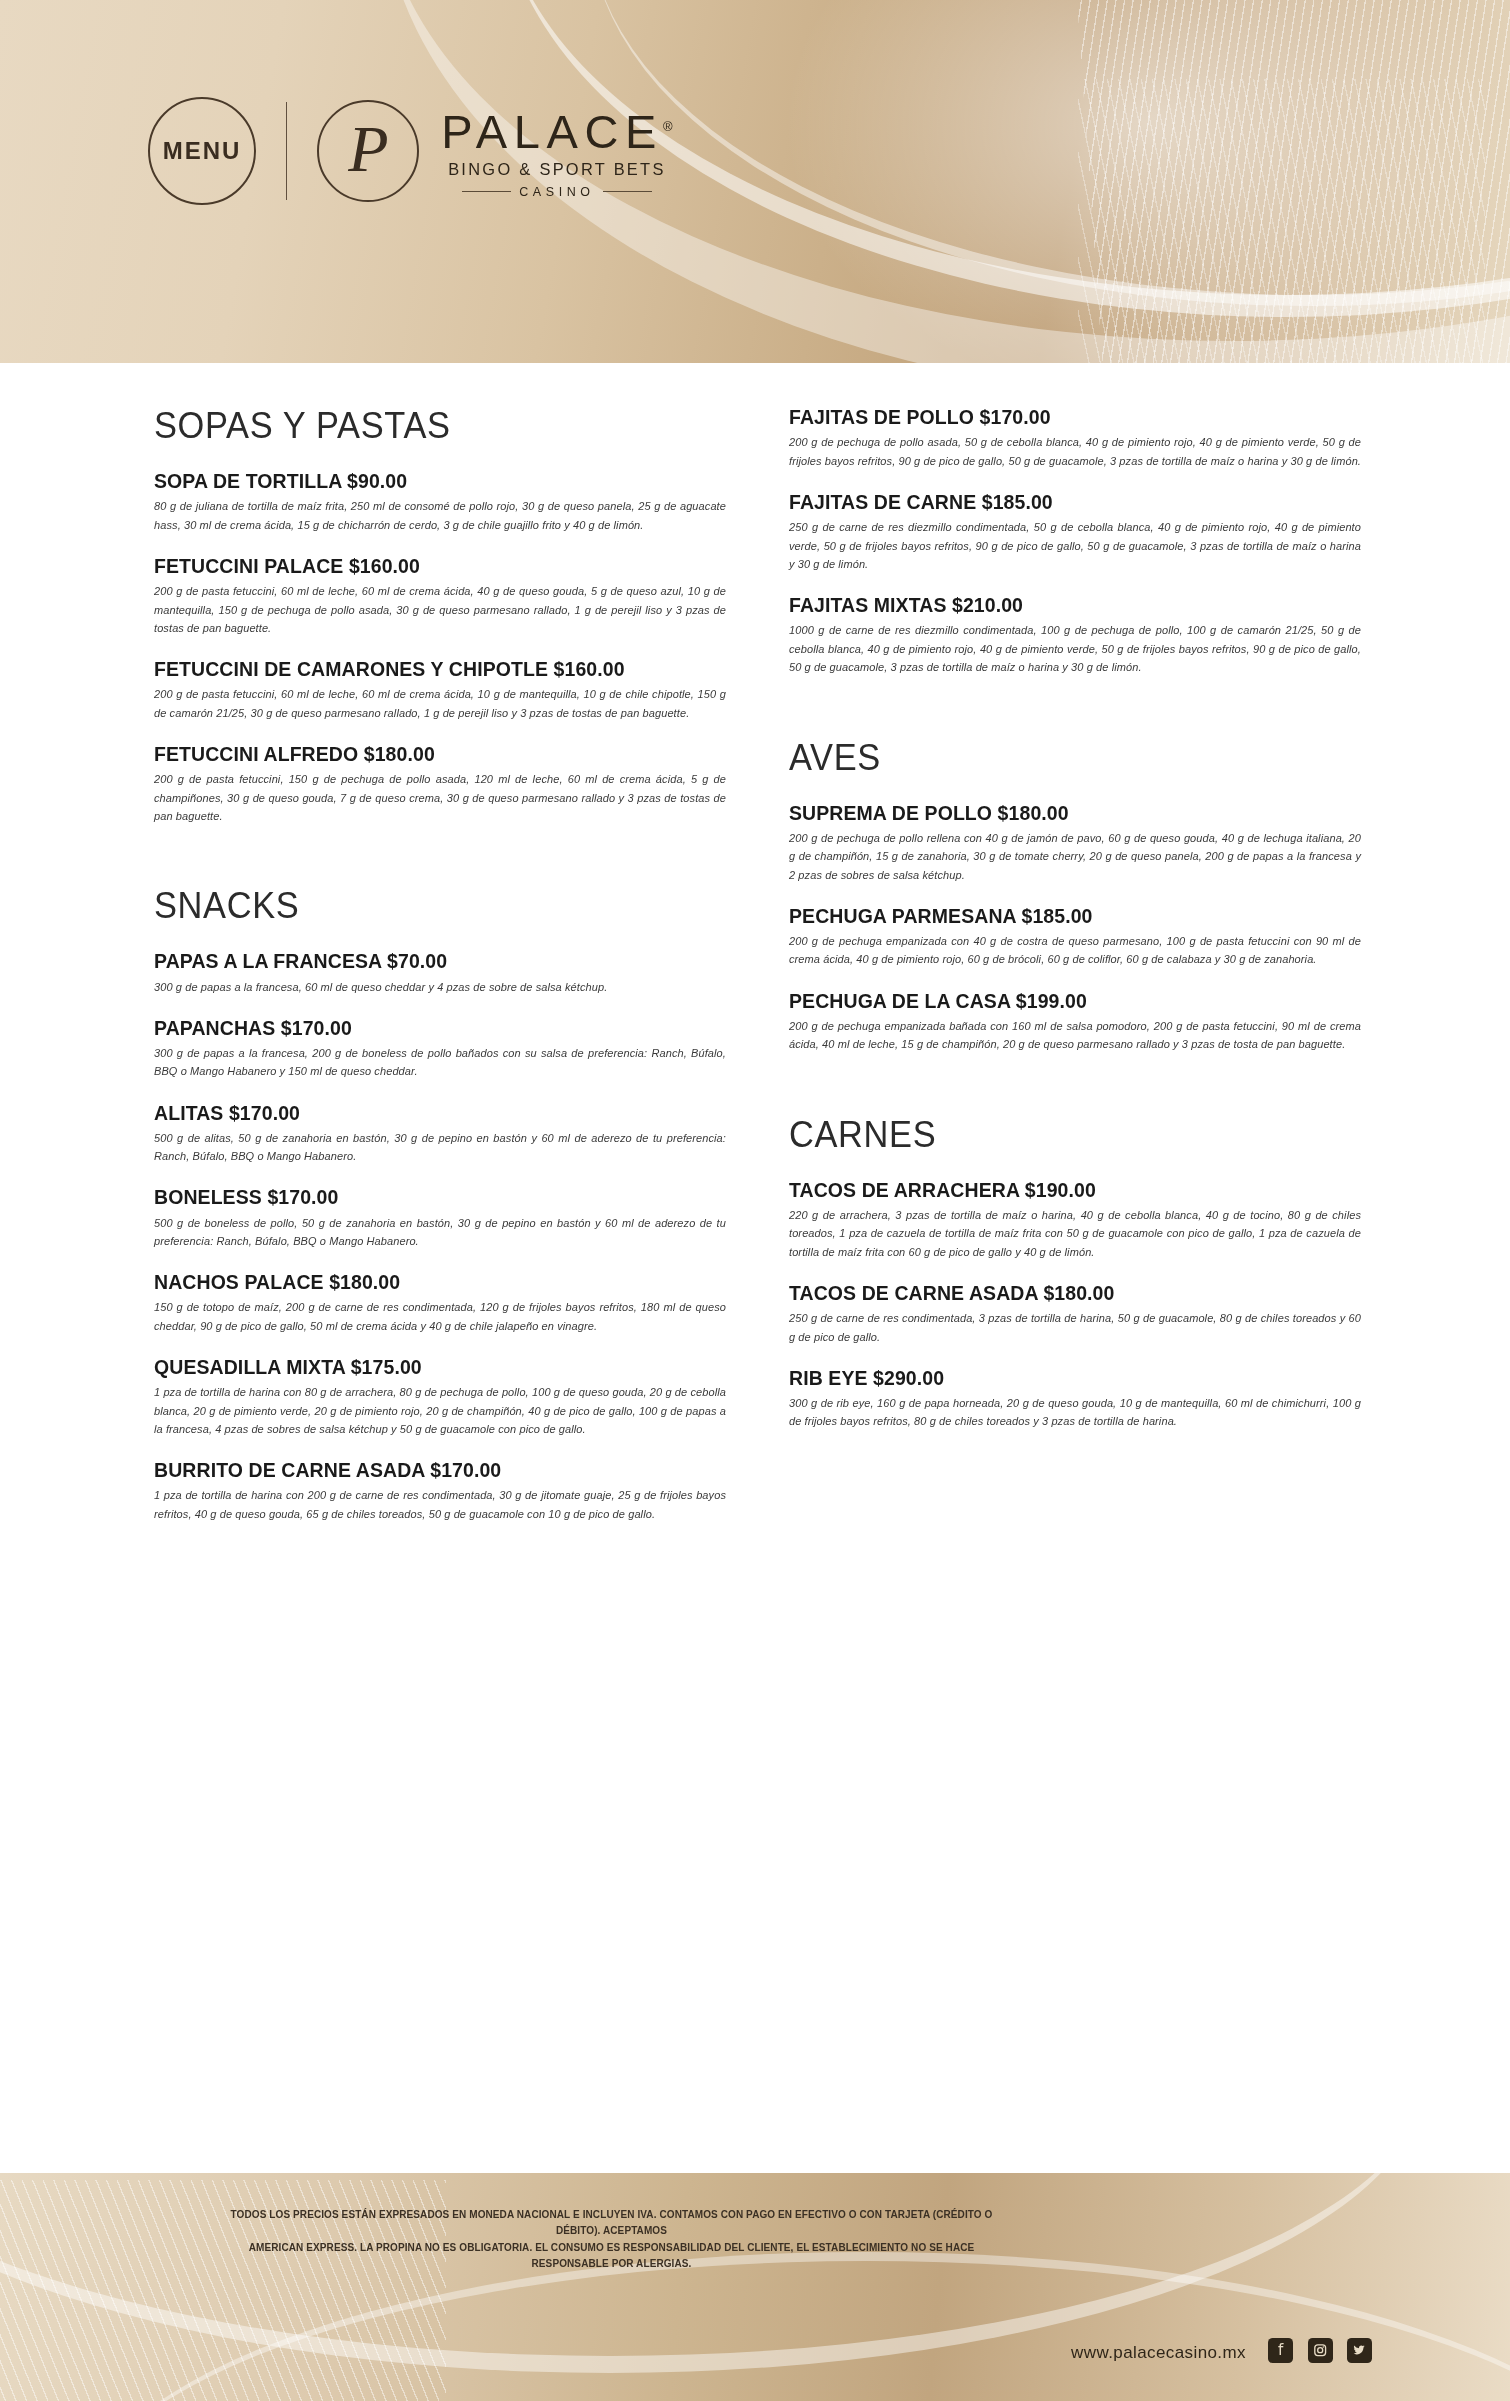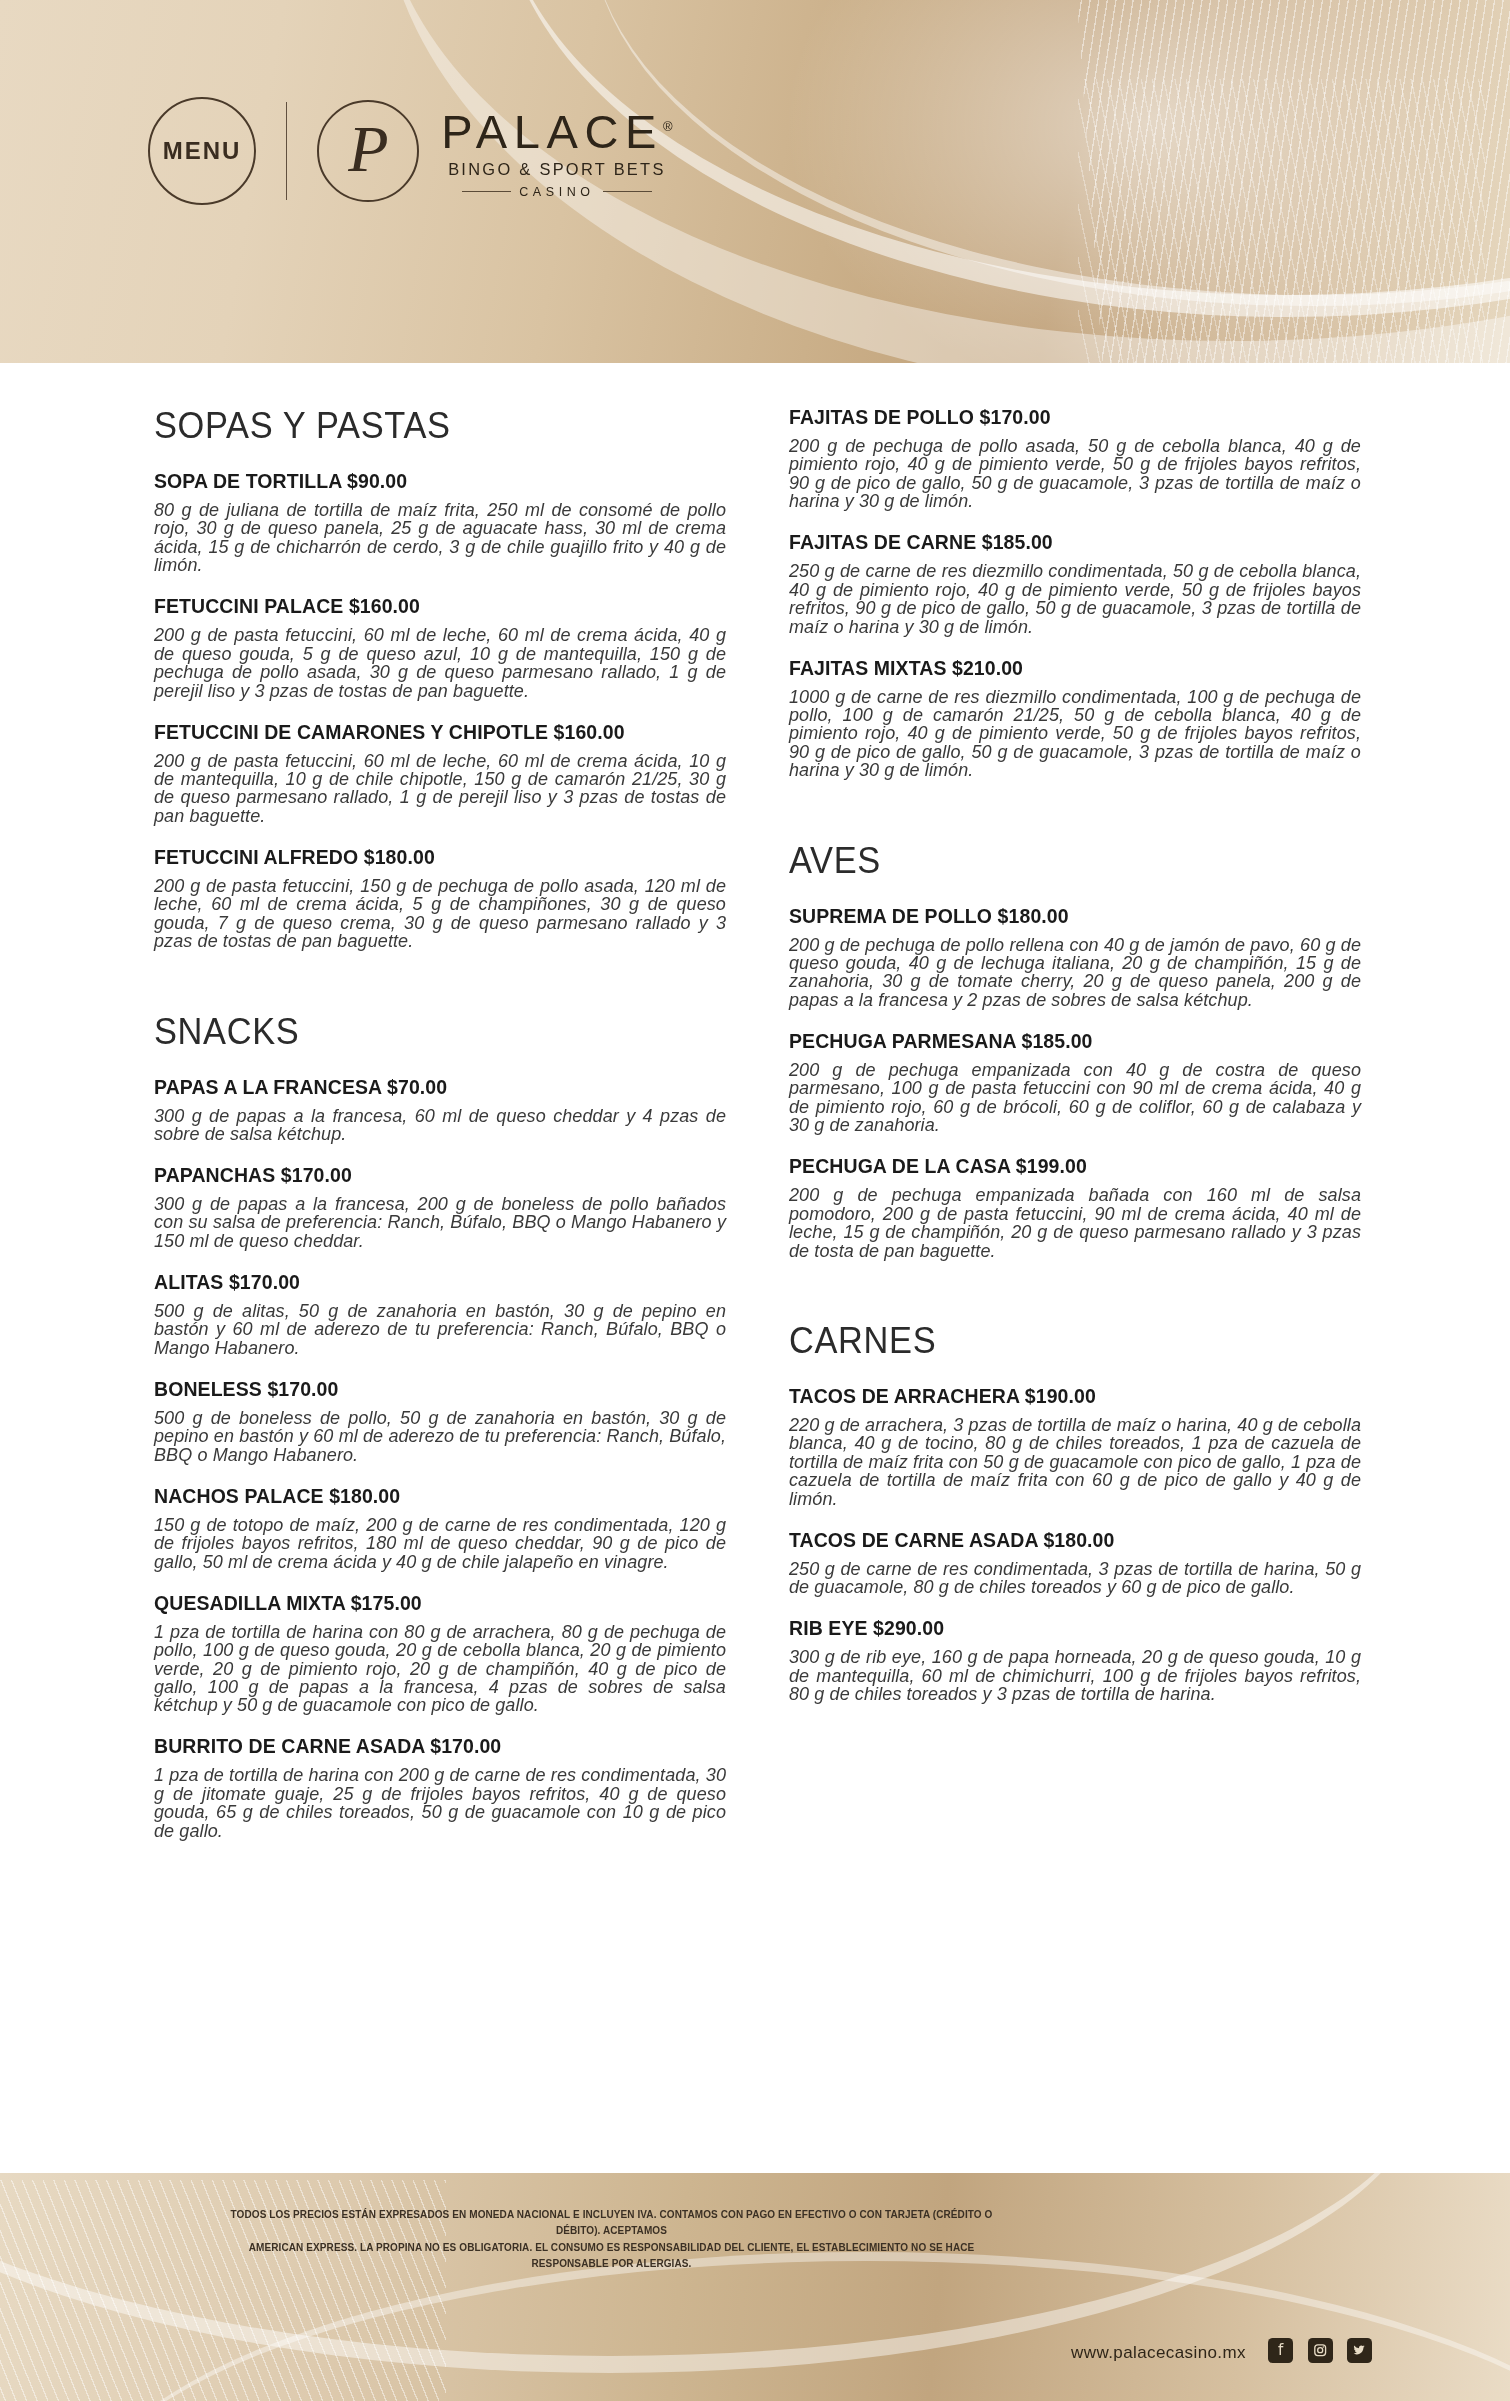--- a/index.html
+++ b/index.html
@@ -198,28 +198,27 @@
     font-size: 20.3px;
     font-weight: 700;
     color: #1a1a1a;
     letter-spacing: 0.1px;
     line-height: 25px;
     margin-bottom: 3.3px;
     transform: scaleX(.96);
     transform-origin: left center;
   }
   .item-desc {
-    font-size: 18px;
+    font-size: 11px;
     font-style: italic;
     color: #3a3a3a;
     line-height: 18.4px;
     text-align: justify;
     text-justify: inter-word;
     letter-spacing: 0.1px;
-    margin-top: 7px;
   }
 
   
   .footer {
     position: absolute;
     top: 2173px;
     left: 0;
     width: 1511px;
     height: 228px;
     overflow: hidden;

